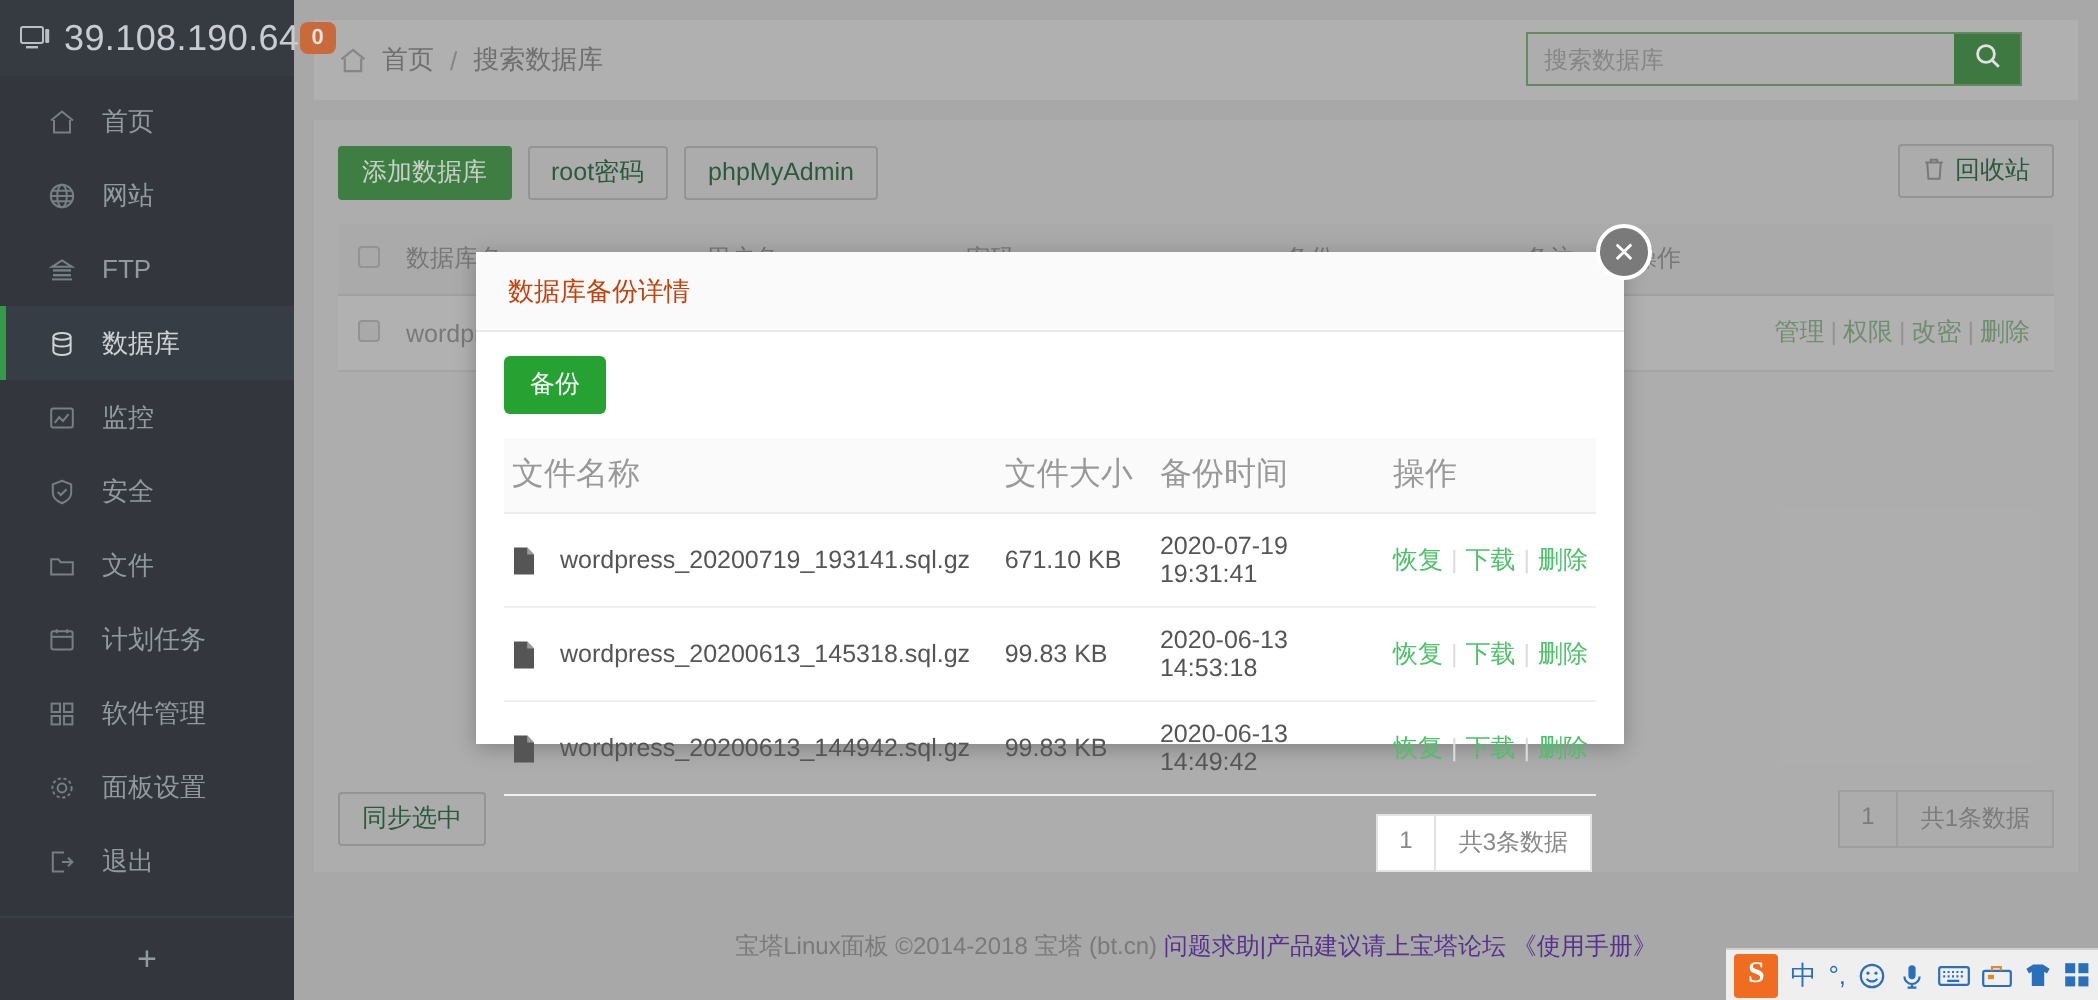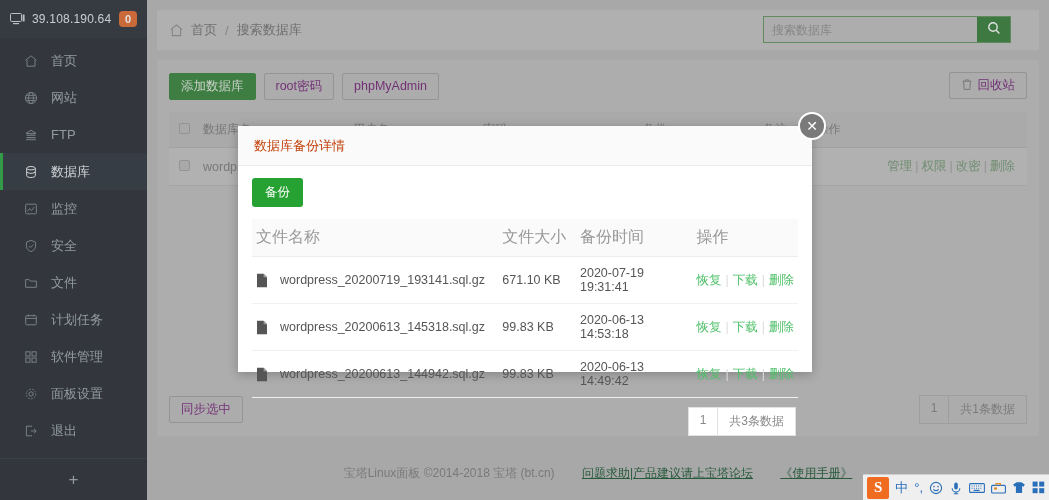--- a/index.html
+++ b/index.html
@@ -18,21 +18,21 @@
     width: 147px; height: 500px;
     background: #20262e;
     z-index: 5;
   }
   .sb-head {
     height: 38px; display: flex; align-items: center;
     padding: 0 10px; color: #d5d9de; font-size: 12.5px;
     background: #252b33;
   }
   .sb-head .mon-icon { margin-right: 7px; display:flex; align-items:center; }
-  .sb-ip { flex: 1; letter-spacing: .2px; color: #dfe3e8; font-size: 12px; }
+  .sb-ip { flex: 1; letter-spacing: .2px; color: #dfe3e8; font-size: 18px; }
   .sb-badge {
     background: #e2672a; color: #fff; border-radius: 4px;
     font-size: 11px; padding: 1px 6px; line-height: 14px;
     font-weight: bold;
   }
   .sb-list { padding-top: 4px; }
   .sb-item {
     position: relative; height: 37px;
     display: flex; align-items: center;
     padding-left: 22px; color: #9aa3ad; font-size: 13px;
@@ -85,21 +85,21 @@
     display: flex; align-items: center; justify-content: center; cursor: pointer;
   }
 
   .panel {
     margin: 10px; background: #bdbdbd; height: 376px;
     padding: 12px; position: relative;
   }
   .toolbar { display: flex; align-items: center; gap: 8px; height: 28px; }
   .btn {
     height: 27px; padding: 0 11px; font-size: 12.5px;
-    border: 1px solid #9d9d9d; background: #bcbcbc; color: #701a75;
+    border: 1px solid #9d9d9d; background: #bcbcbc; color: #14532d;
     display: inline-flex; align-items: center; border-radius: 2px; cursor: pointer;
     font-family: "Liberation Sans", sans-serif;
   }
   .btn-green {
     background: #2f8034; border-color: #2f8034; color: #dfe9df;
   }
   .btn-recycle {
     position: absolute; right: 12px; top: 12px; gap: 5px;
   }
 
@@ -133,21 +133,21 @@
   .pager { margin-left: auto; display: flex; }
   .pg {
     border: 1px solid #a9a9a9; background: #bbbbbb; color: #7d7d7d;
     font-size: 12px; padding: 5px 11px; margin-left: -1px;
   }
 
   .footer {
     position: absolute; left: 0; right: 0; bottom: 18px;
     text-align: center; font-size: 12px; color: #7b7b7b;
   }
-  .footer .lnk { color: #14532d; margin-left: 24px; text-decoration: underline; }
+  .footer .lnk { color: #4c1d95; margin-left: 0; }
 
   
   .overlay {
     position: absolute; left: 0; top: 0; width: 1049px; height: 500px;
     background: rgba(120,120,120,0.22); z-index: 20;
   }
   .modal {
     position: absolute; left: 238px; top: 126px;
     width: 574px; height: 246px; background: #fff;
     box-shadow: 0 2px 10px rgba(0,0,0,.25); z-index: 25;

